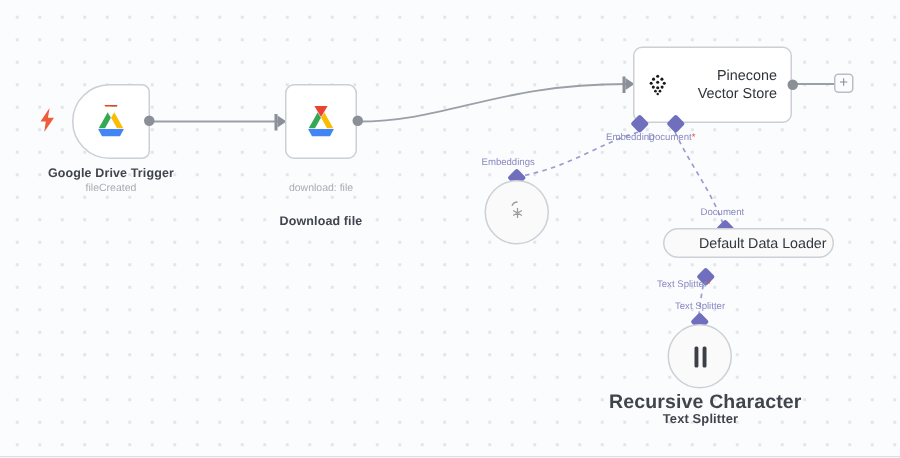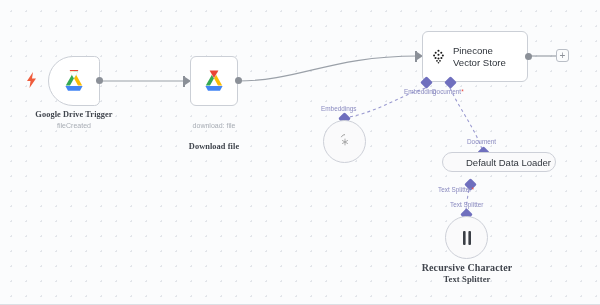--- a/index.html
+++ b/index.html
@@ -33,21 +33,20 @@
   }
   .caption {
     position: absolute;
     text-align: center;
     color: #40454d;
     font-size: 8.3px;
     font-weight: bold;
     letter-spacing: .1px;
     line-height: 10px;
     white-space: nowrap;
-    font-family: Liberation Serif, serif;
   }
   .subcaption {
     position: absolute;
     text-align: center;
     color: #a7acb4;
     font-size: 7px;
     line-height: 9px;
     white-space: nowrap;
   }
   .sub-node {
@@ -167,21 +166,21 @@
       <path d="M8.6 1.6 L17.4 1.6 L13 9 Z" fill="#ea4335"></path>
     </svg>
   </div>
   <div class="dot-port" style="left:235px; top:77px;"></div>
   <div class="caption" style="left:154px; top:110px; width:120px;margin-top:32px;">Download file</div>
   <div class="subcaption" style="left:154px; top:121px; width:120px;">download: file</div>
 
   <div class="arrow-stem" style="left:415px; top:50.5px;"></div>
   <div class="arrow-port" style="left:417px; top:51.5px;"></div>
 
-  <div class="node" style="left:422px; top:31px; width:106px; height:51px; justify-content:flex-start; padding:0 9px; gap:8px;">
+  <div class="node" style="left:422px; top:31px; width:106px; height:51px; justify-content:flex-start; padding:0 9px; gap:8px;text-align:right;">
     <svg width="19" height="21" viewBox="0 0 19 21">
       <g fill="#1a1a1a">
         <circle cx="9.5" cy="2.2" r="1.5"></circle>
         <circle cx="5.4" cy="5" r="1.5"></circle>
           <circle cx="13.6" cy="5" r="1.5"></circle>
         <circle cx="3.1" cy="9" r="1.5"></circle>
           <circle cx="9.5" cy="8" r="1.5"></circle>
           <circle cx="15.9" cy="9" r="1.5"></circle>
         <circle cx="5.2" cy="12.8" r="1.5"></circle>
           <circle cx="13.8" cy="12.8" r="1.5"></circle>
@@ -232,16 +231,16 @@
 
   <div class="diamond-port" style="left:462px; top:210px;"></div>
   <div class="port-label" style="left:450px; top:201px;">Text Splitter</div>
 
   <div class="sub-node" style="left:445px; top:216px; width:43px; height:43px;">
     <svg width="16" height="18" viewBox="0 0 16 18">
       <rect x="4" y="2" width="2.6" height="14" rx="1" fill="#3b3f46"></rect>
       <rect x="9.4" y="2" width="2.6" height="14" rx="1" fill="#3b3f46"></rect>
     </svg>
   </div>
-  <div class="caption" style="left:406px; top:263px; width:122px; font-size:10px;">Recursive Character</div>
+  <div class="caption" style="left:406px; top:263px; width:122px; font-size:13px;">Recursive Character</div>
   <div class="caption" style="left:406px; top:274px; width:122px; font-size:8.6px;">Text Splitter</div>
 
 </div>
 
 </body></html>

